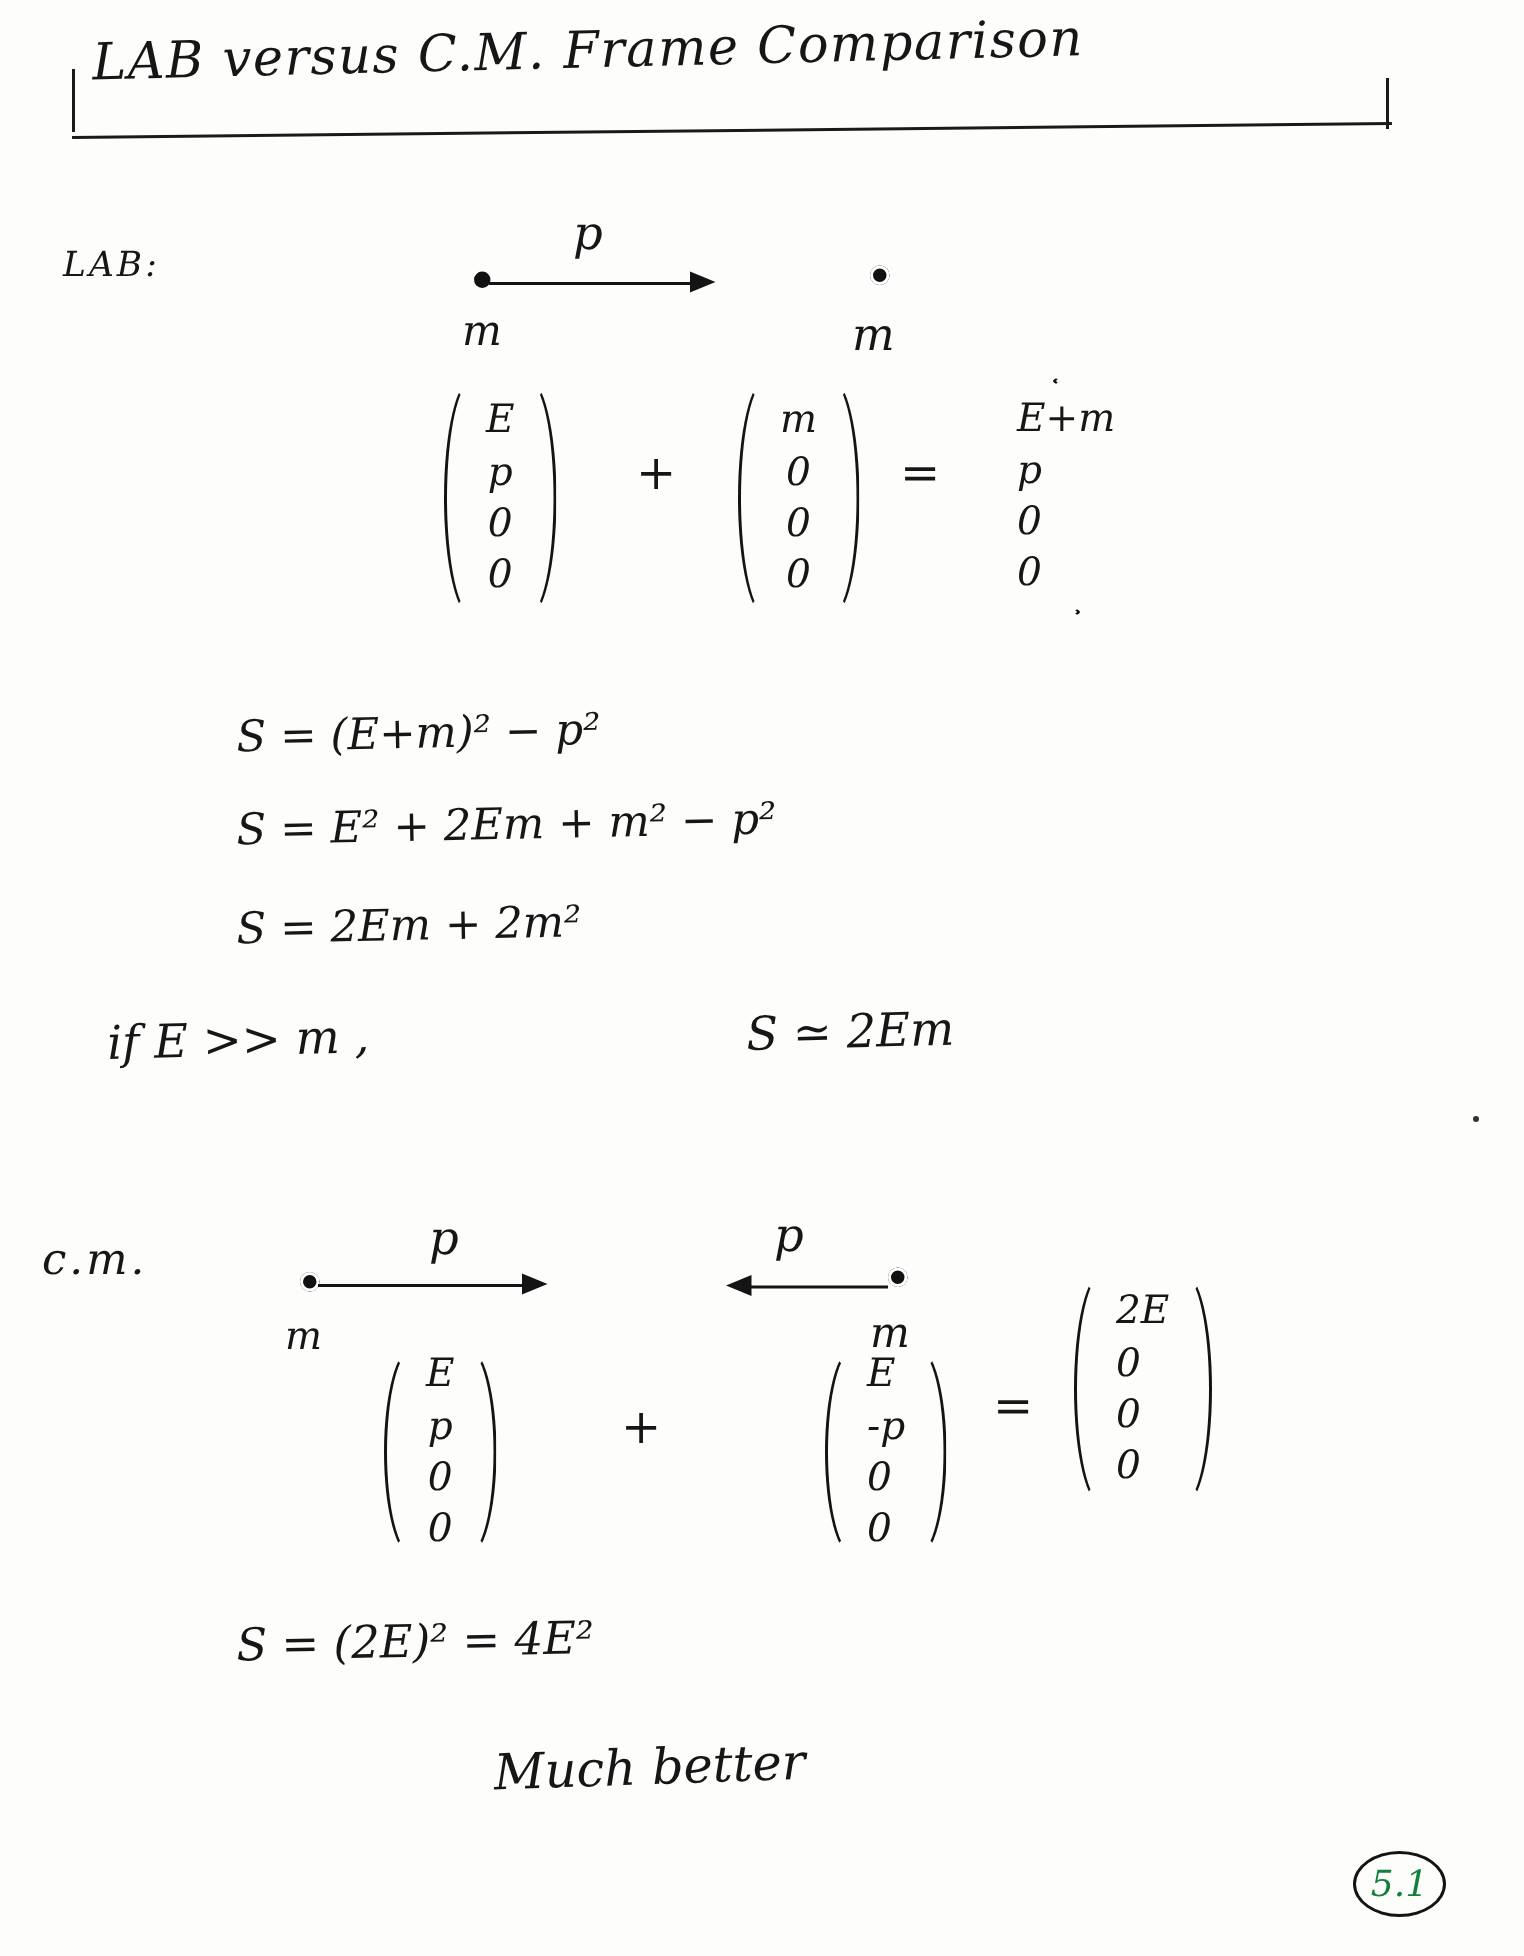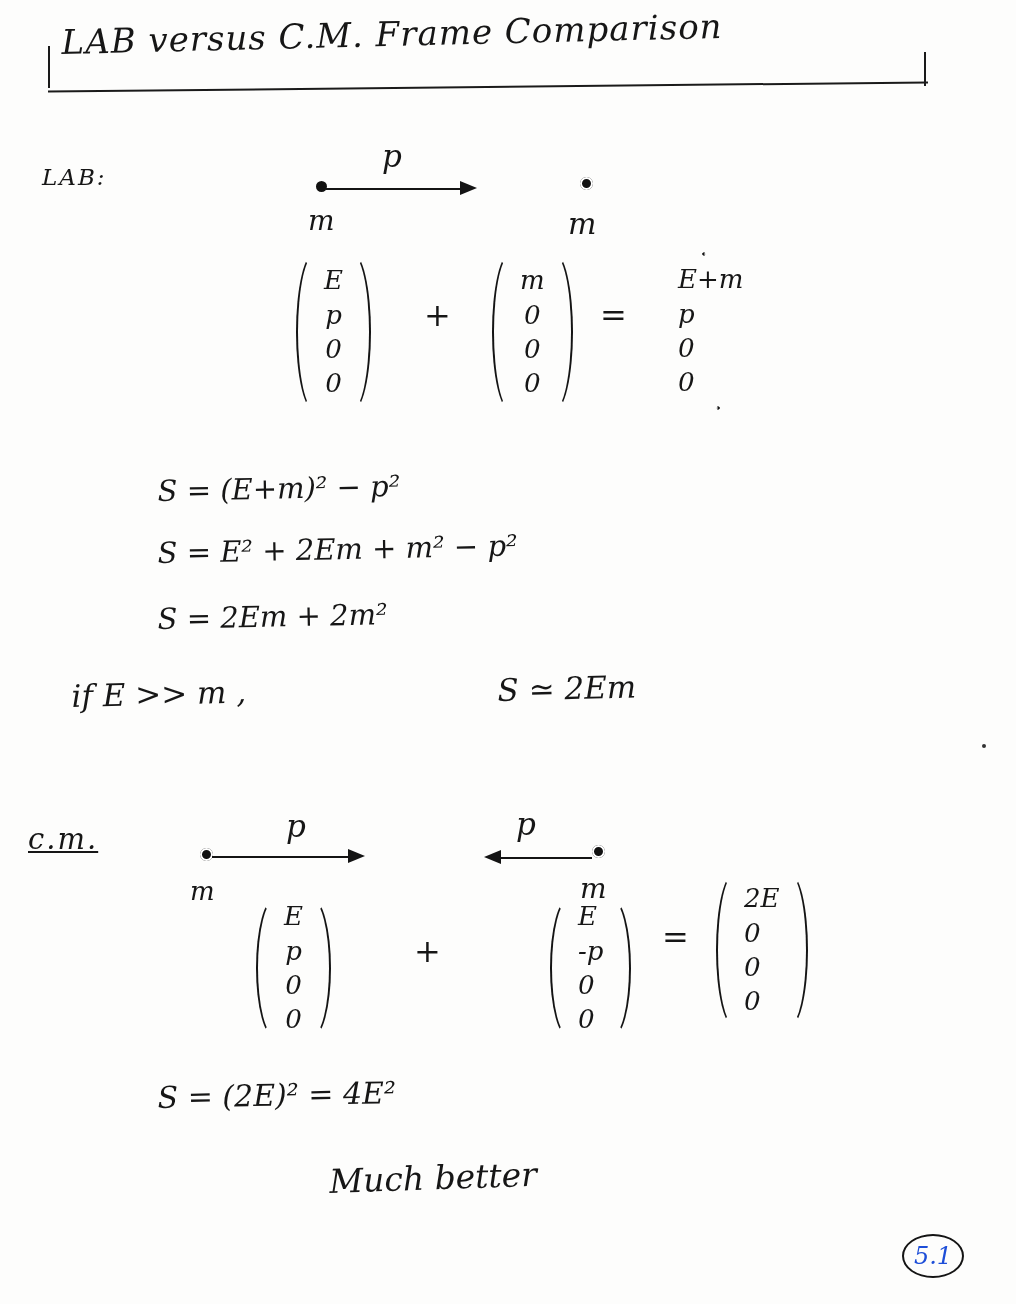--- a/index.html
+++ b/index.html
@@ -138,21 +138,21 @@
     bottom: 26px;
     width: 58px;
     height: 40px;
     border: 2px solid #141414;
     border-radius: 50%;
     display: flex;
     align-items: center;
     justify-content: center;
     font-style: italic;
     font-size: 24px;
-    color: #1d4ed8;
+    color: #15803d;
   }
   .stray-dot {
     position: absolute;
     width: 4px; height: 4px;
     background: #333;
     border-radius: 50%;
   }
 </style>
 </head>
 <body>
@@ -215,21 +215,21 @@
 
   <div class="hand eq" style="left:158px; top:474px; transform: rotate(-1.2deg);">S = (E+m)² − p²</div>
   <div class="hand eq" style="left:158px; top:536px; transform: rotate(-1.2deg);">S = E² + 2Em + m² − p²</div>
   <div class="hand eq" style="left:158px; top:602px; transform: rotate(-1.2deg);">S = 2Em + 2m²</div>
 
   <div class="hand note" style="left:72px; top:678px; transform: rotate(-1.5deg);">if  E &gt;&gt; m ,</div>
   <div class="hand note" style="left:498px; top:672px; transform: rotate(-1.5deg);">S ≃ 2Em</div>
 
   <div class="stray-dot" style="left:982px; top:744px;"></div>
 
-  <div class="hand label-big" style="left:28px; top:822px; font-size:29px;text-decoration:underline;">c.m.</div>
+  <div class="hand label-big" style="left:28px; top:822px; font-size:29px;">c.m.</div>
 
   <div class="dot ring" style="left:200px; top:848px;"></div>
   <div class="arrow-line" style="left:212px; top:856px; width:140px;"></div>
   <div class="arrow-head-r" style="left:348px; top:849px;"></div>
   <div class="hand sym" style="left:286px; top:808px; font-size:31px;">p</div>
   <div class="hand sym" style="left:190px; top:876px; font-size:26px;">m</div>
 
   <div class="dot ring" style="left:592px; top:845px;"></div>
   <div class="arrow-line" style="left:500px; top:857px; width:92px;"></div>
   <div class="arrow-head-l" style="left:484px; top:850px;"></div>
@@ -255,21 +255,21 @@
       <span>E</span>
       <span>-p</span>
       <span>0</span>
       <span>0</span>
     </div>
     <div class="paren-r"></div>
   </div>
 
   <div class="hand" style="left:662px; top:918px; font-size:32px; font-style:normal;">=</div>
 
-  <div class="vec" style="left:712px; top:872px; height:156px;text-align:right;">
+  <div class="vec" style="left:712px; top:848px; height:156px;text-align:right;">
     <div class="paren-l"></div>
     <div class="vec-col" style="align-items:flex-start;">
       <span>2E</span>
       <span>0</span>
       <span>0</span>
       <span>0</span>
     </div>
     <div class="paren-r"></div>
   </div>
 

